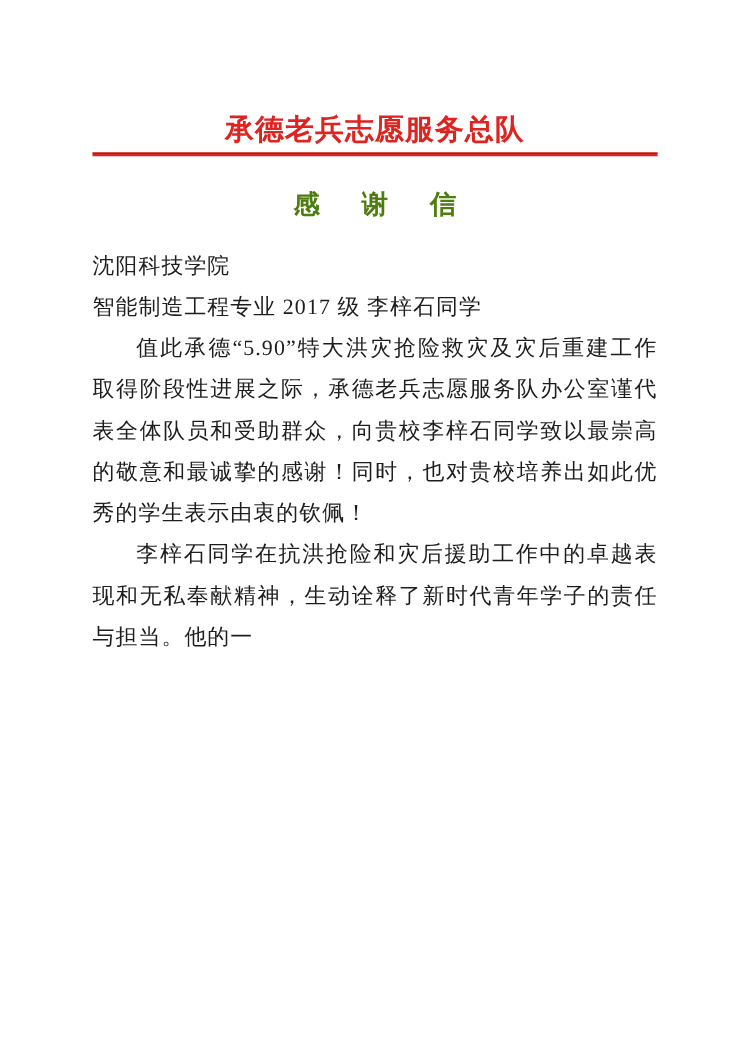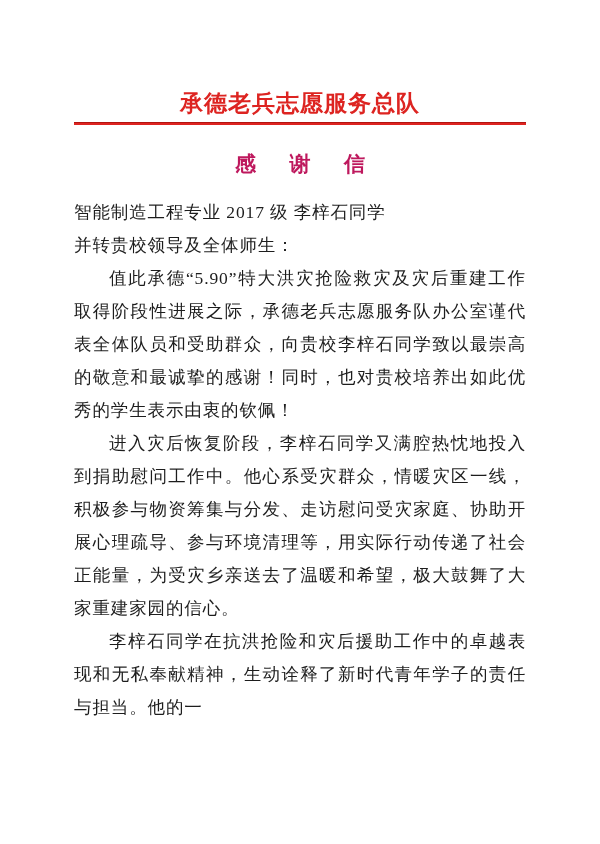--- a/index.html
+++ b/index.html
@@ -34,21 +34,21 @@
     background: var(--accent);
     margin-top: 7px;
     border-top: 1px solid #b31410;
   }
   .doc-title {
     margin: 28px 0 0 0;
     text-align: center;
     font-size: 21px;
     line-height: 22px;
     font-weight: bold;
-    color: #be185d;
+    color: #4d7c0f;
     letter-spacing: 0.3em;
     padding-left: 0.3em;
     font-family: "Liberation Sans", "DejaVu Sans", sans-serif;
   }
   .letter-body {
     margin-top: 21px;
     font-size: 17.5px;
     line-height: 33px;
     letter-spacing: 0.05em;
     text-align: justify;
@@ -67,20 +67,19 @@
 
 <div class="page">
   <header>
     <h1 class="org-title">承德老兵志愿服务总队</h1>
     <div class="header-rule"></div>
   </header>
 
   <h2 class="doc-title">感　谢　信</h2>
 
   <div class="letter-body">
+    <div class="recipient-line">沈阳科技学院</div>
     <div class="recipient-line">智能制造工程专业 2017 级 李梓石同学</div>
-    <div class="recipient-line">并转贵校领导及全体师生：</div>
 
     <p class="para">值此承德“5.90”特大洪灾抢险救灾及灾后重建工作取得阶段性进展之际，承德老兵志愿服务队办公室谨代表全体队员和受助群众，向贵校李梓石同学致以最崇高的敬意和最诚挚的感谢！同时，也对贵校培养出如此优秀的学生表示由衷的钦佩！</p>
-    <p class="para">进入灾后恢复阶段，李梓石同学又满腔热忱地投入到捐助慰问工作中。他心系受灾群众，情暖灾区一线，积极参与物资筹集与分发、走访慰问受灾家庭、协助开展心理疏导、参与环境清理等，用实际行动传递了社会正能量，为受灾乡亲送去了温暖和希望，极大鼓舞了大家重建家园的信心。</p>
     <p class="para">李梓石同学在抗洪抢险和灾后援助工作中的卓越表现和无私奉献精神，生动诠释了新时代青年学子的责任与担当。他的一</p>
   </div>
 </div>
 
 </body></html>

